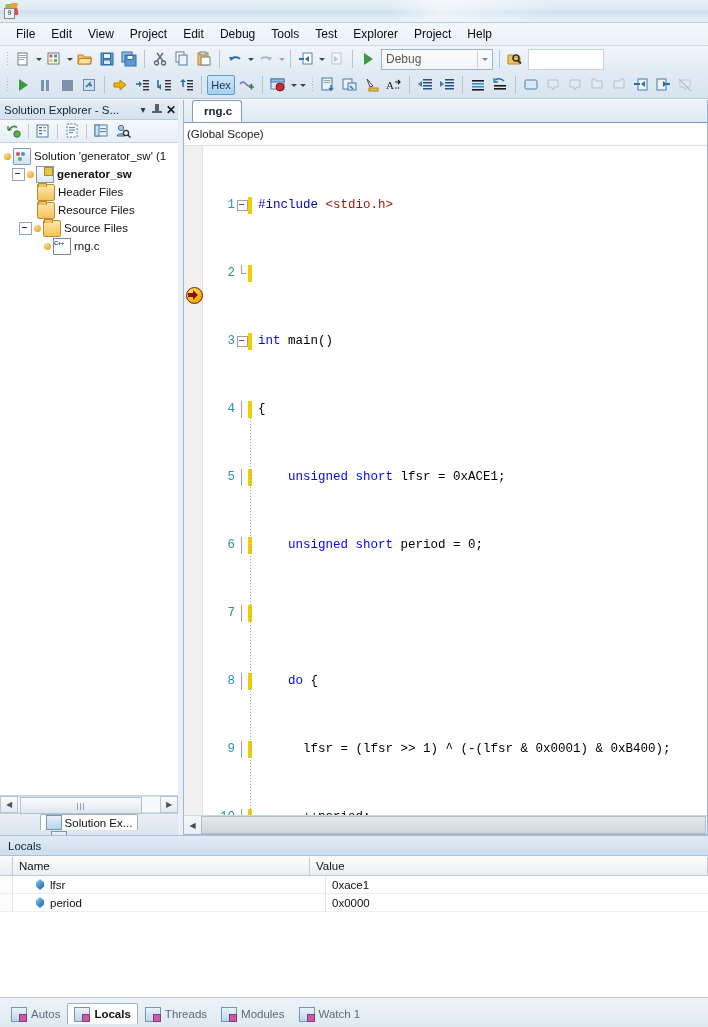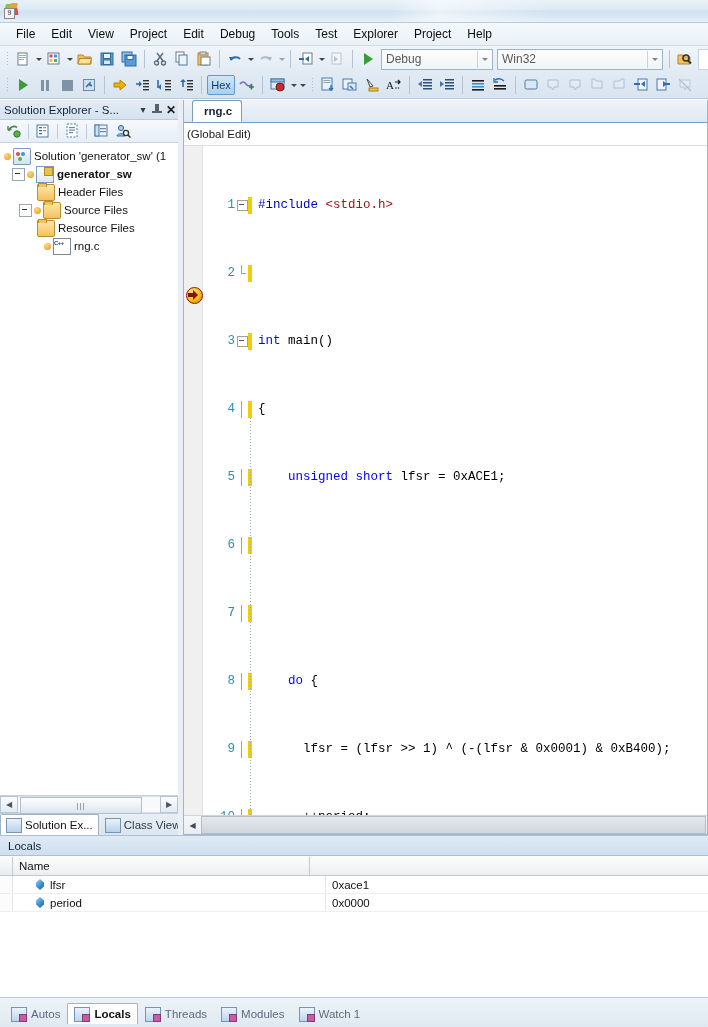--- a/index.html
+++ b/index.html
@@ -167,20 +167,21 @@
   .hs-arrow{width:16px;height:15px;display:flex;align-items:center;justify-content:center;font-size:8px;color:#4a5865;
             background:linear-gradient(to bottom,#fcfdfe,#e3eaf1);border:1px solid #b8c6d3;}
   .hs-track{flex:1;height:15px;background:#f7f9fb;border-top:1px solid #d6dee6;border-bottom:1px solid #d6dee6;position:relative;}
   .hs-thumb{position:absolute;left:2px;top:0;width:120px;height:15px;
             background:linear-gradient(to bottom,#fdfefe,#dce5ee);border:1px solid #b2c1cf;
             display:flex;align-items:center;justify-content:center;color:#6a7785;font-size:8px;letter-spacing:1px;}
   .dock-tabs {
     height: 21px; display:flex; align-items:center;
     background:linear-gradient(to bottom,#e9eff6,#dbe5ef);
     border-top:1px solid #c0cfdc;
+    flex-direction:column;
   }
   .dock-tab {
     height:20px; display:flex;align-items:center; gap:3px; padding:0 5px;
     font-size:11.5px; color:#2b3b4c; white-space:nowrap;
     border:1px solid transparent; border-bottom:none;
   }
   .dock-tab.active {
     background:#ffffff; border-color:#9db3c6; border-radius:2px 2px 0 0; color:#111;
   }
   .dock-tab .dt-ico{width:14px;height:13px;background:linear-gradient(to bottom,#e9f2fb,#b8d2ea);border:1px solid #7894ae;flex:none;}
@@ -461,24 +462,20 @@
     <div class="tb-sep"></div>
 
     <div class="tb-btn">
       <div class="play-tri"></div>
     </div>
 
     <div class="combo" style="width:106px">
       <span class="cb-text">Debug</span>
       <span class="cb-btn"></span>
     </div>
-    <div class="combo" style="width:160px">
-      <span class="cb-text">Win32</span>
-      <span class="cb-btn"></span>
-    </div>
 
     <div class="tb-sep"></div>
 
     <div class="tb-btn">
       <svg width="16" height="16" viewBox="0 0 16 16">
           <path d="M1 4h5l1.5 2H13v7H1z" fill="#f4c25b" stroke="#b8852a"></path>
           <circle cx="9" cy="7" r="3" fill="none" stroke="#333" stroke-width="1.6"></circle>
           <path d="M11 9.5l3 3" stroke="#333" stroke-width="1.8"></path>
         </svg>
     </div>
@@ -765,34 +762,34 @@
         <span class="tlabel bold">generator_sw</span>
       </div>
 
       <div class="tnode">
         <span class="ind" style="width:33px"></span>
         <span class="tico fold"></span>
         <span class="tlabel">Header Files</span>
       </div>
 
       <div class="tnode">
+        <span class="ind" style="width:33px"></span>
+        <span class="tico fold"></span>
+        <span class="tlabel">Resource Files</span>
+      </div>
+
+      <div class="tnode">
         <span class="ind" style="width:15px"></span>
         <span class="expander"></span>
         <span class="nub"></span>
         <span class="tico fold"></span>
         <span class="tlabel">Source Files</span>
       </div>
 
       <div class="tnode">
-        <span class="ind" style="width:33px"></span>
-        <span class="tico fold"></span>
-        <span class="tlabel">Resource Files</span>
-      </div>
-
-      <div class="tnode">
         <span class="ind" style="width:40px"></span>
         <span class="nub"></span>
         <span class="tico cfile"></span>
         <span class="tlabel">rng.c</span>
       </div>
     </div>
 
     <div class="hscroll">
       <div class="hs-arrow">◀</div>
       <div class="hs-track">
@@ -816,21 +813,21 @@
   <div class="vsplit"></div>
 
   <div class="editor-area">
     <div class="tabstrip">
       <div class="doctab">
         <span>rng.c</span>
       </div>
     </div>
 
     <div class="scopebar">
-      <span>(Global Edit)</span>
+      <span>(Global Scope)</span>
     </div>
 
     <div class="code-wrap">
       <div class="bpmargin">
         <div class="cur-arrow" style="top:141px">
           <span class="circ"></span>
             <span class="shaft"></span>
             <span class="head"></span>
         </div>
       </div>
@@ -870,20 +867,21 @@
             <span class="lnum">5</span>
             <span class="outl"><span class="vline"></span></span>
             <span class="changebar yellow"></span>
             <span class="ctext"><span class="c-plain">    </span><span class="c-kw">unsigned short</span><span class="c-plain"> lfsr = 0xACE1;</span></span>
           </div>
 
           <div class="cline">
             <span class="lnum">6</span>
             <span class="outl"><span class="vline"></span></span>
             <span class="changebar yellow"></span>
+            <span class="ctext"><span class="c-plain">    </span><span class="c-kw">unsigned short</span><span class="c-plain"> period = 0;</span></span>
           </div>
 
           <div class="cline">
             <span class="lnum">7</span>
             <span class="outl"><span class="vline"></span></span>
             <span class="changebar yellow"></span>
             <span class="ctext"></span>
           </div>
 
           <div class="cline">
@@ -933,20 +931,21 @@
 </div>
 
 <div class="locals">
   <div class="locals-header">
     <span>Locals</span>
   </div>
 
   <div class="grid-head">
     <div class="gh-gutter"></div>
     <div class="gh-cell gh-name">Name</div>
+    <div class="gh-cell gh-val">Value</div>
   </div>
 
   <div class="grid-rows">
     <div class="grow">
       <div class="g-gutter"></div>
       <div class="g-name">
         <span class="varic"></span>
         <span>lfsr</span>
       </div>
       <div class="g-val">0xace1</div>

